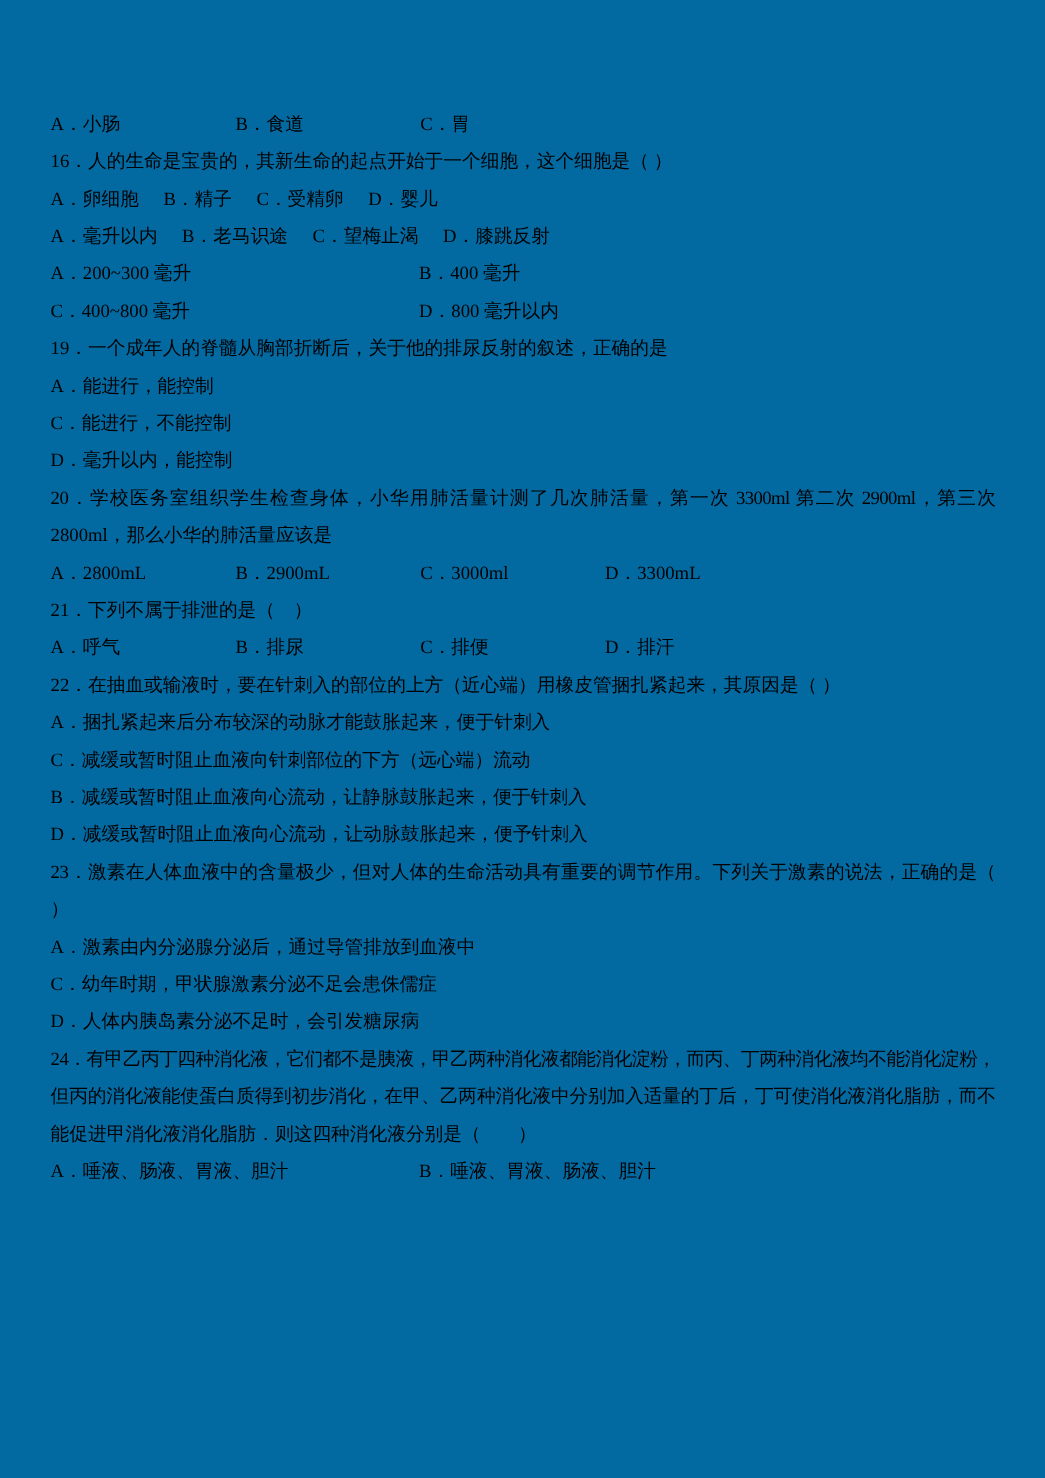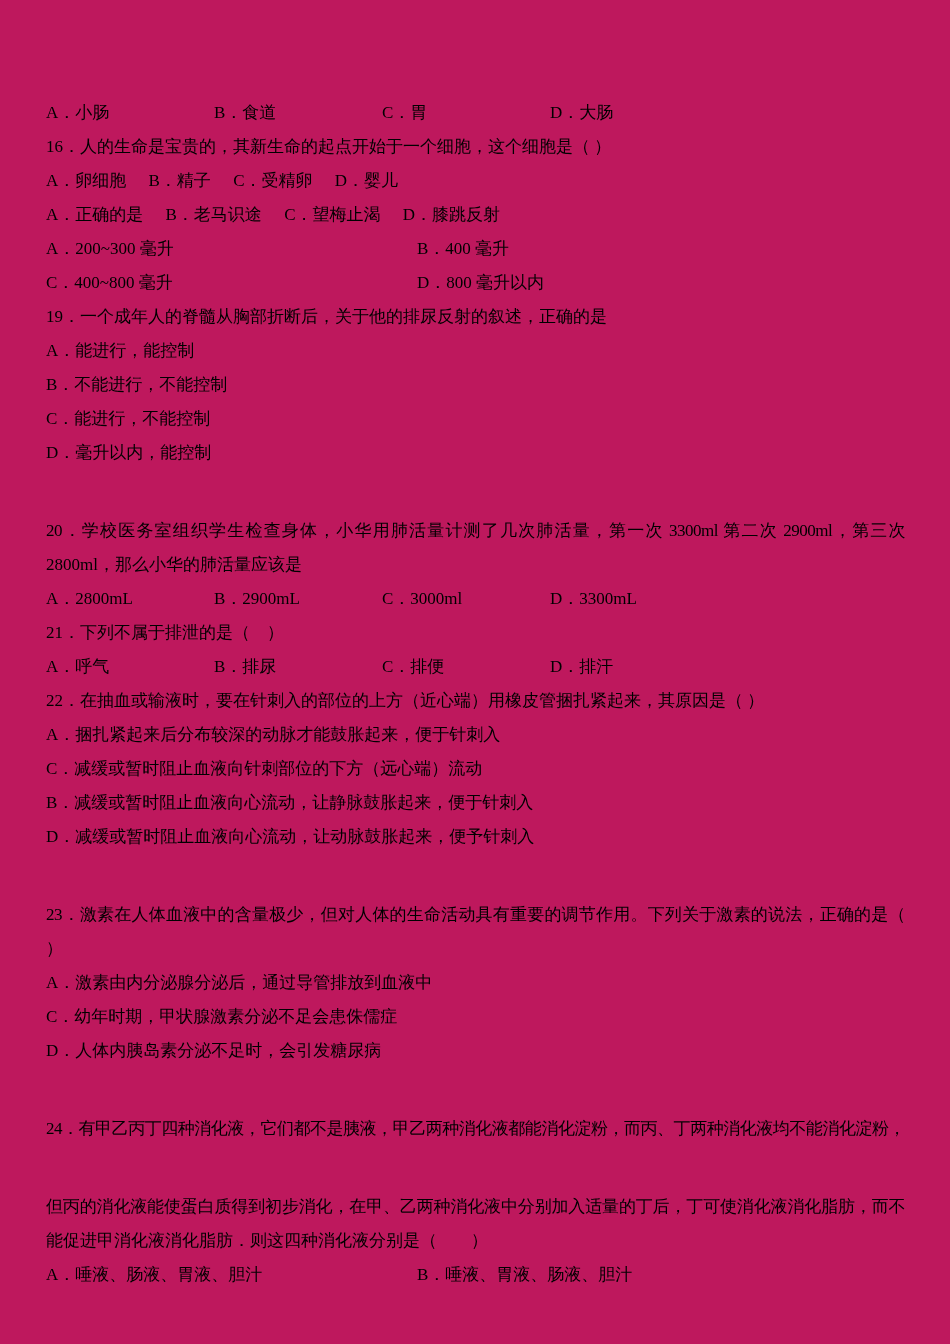--- a/index.html
+++ b/index.html
@@ -5,74 +5,71 @@
   html,body{margin:0;padding:0;background:#ffffff;}
   body{width:950px;height:1344px;overflow:hidden;}
   .page{
     box-sizing:border-box;
     width:950px;height:1344px;
     padding:96px 45px 0 46px;
     font-family:"Liberation Serif","DejaVu Serif",serif;
     font-size:17px;
     line-height:34px;
     color:#000000;
-    background:#be185d;
+    background:#0369a1;
   }
   .line{height:34px;white-space:nowrap;overflow:hidden;}
   .justify{
     white-space:normal;
     text-align:justify;
     text-align-last:justify;
     letter-spacing:-0.5px;
-    margin-top:44px;
   }
   .cols4{display:grid;grid-template-columns:168px 168px 168px auto;}
-  .cols2{display:grid;grid-template-columns:335px auto;gap:36px;}
+  .cols2{display:grid;grid-template-columns:335px auto;}
   .inline-opts span{margin-right:18px;text-align:center;}
   .inline-opts span:last-child{margin-right:0;}
 </style>
 </head>
 <body>
 
 <div class="page">
 
   <div class="line cols4">
     <span>A．小肠</span>
     <span>B．食道</span>
     <span>C．胃</span>
-    <span>D．大肠</span>
   </div>
 
   <div class="line">16．人的生命是宝贵的，其新生命的起点开始于一个细胞，这个细胞是（ ）</div>
   <div class="line inline-opts">
     <span>A．卵细胞</span>
     <span>B．精子</span>
     <span>C．受精卵</span>
     <span>D．婴儿</span>
   </div>
 
   <div class="line inline-opts">
-    <span>A．正确的是</span>
+    <span>A．毫升以内</span>
     <span>B．老马识途</span>
     <span>C．望梅止渴</span>
     <span>D．膝跳反射</span>
   </div>
 
   <div class="line cols2">
     <span>A．200~300 毫升</span>
     <span>B．400 毫升</span>
   </div>
   <div class="line cols2">
     <span>C．400~800 毫升</span>
     <span>D．800 毫升以内</span>
   </div>
 
   <div class="line">19．一个成年人的脊髓从胸部折断后，关于他的排尿反射的叙述，正确的是</div>
   <div class="line">A．能进行，能控制</div>
-  <div class="line">B．不能进行，不能控制</div>
   <div class="line">C．能进行，不能控制</div>
   <div class="line">D．毫升以内，能控制</div>
 
   <div class="line justify">20．学校医务室组织学生检查身体，小华用肺活量计测了几次肺活量，第一次 3300ml 第二次 2900ml，第三次</div>
   <div class="line">2800ml，那么小华的肺活量应该是</div>
   <div class="line cols4">
     <span>A．2800mL</span>
     <span>B．2900mL</span>
     <span>C．3000ml</span>
     <span>D．3300mL</span>

